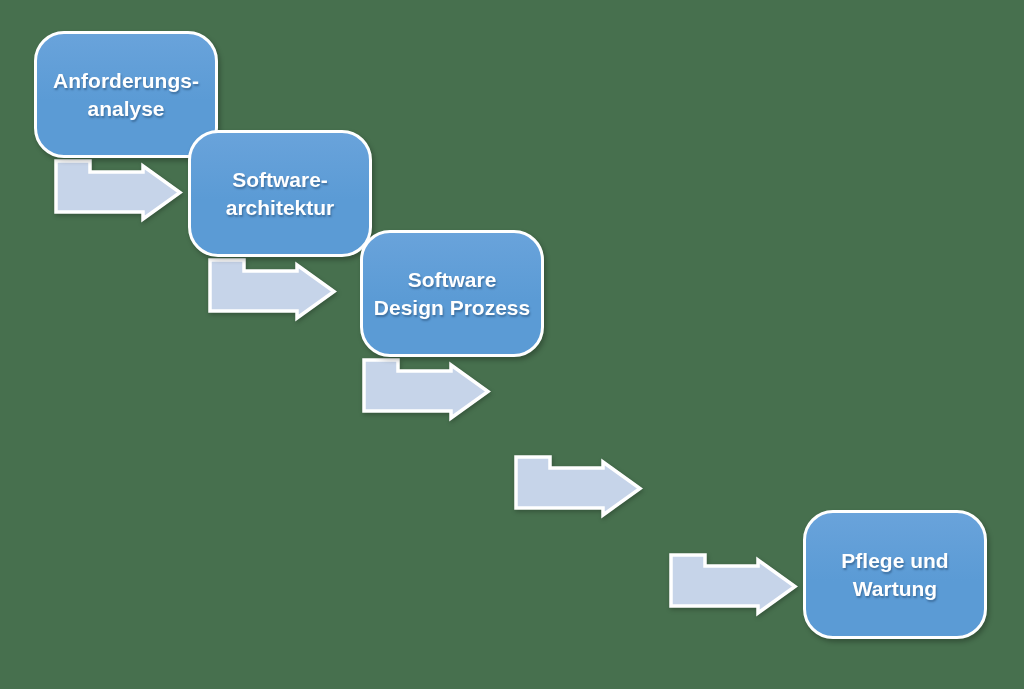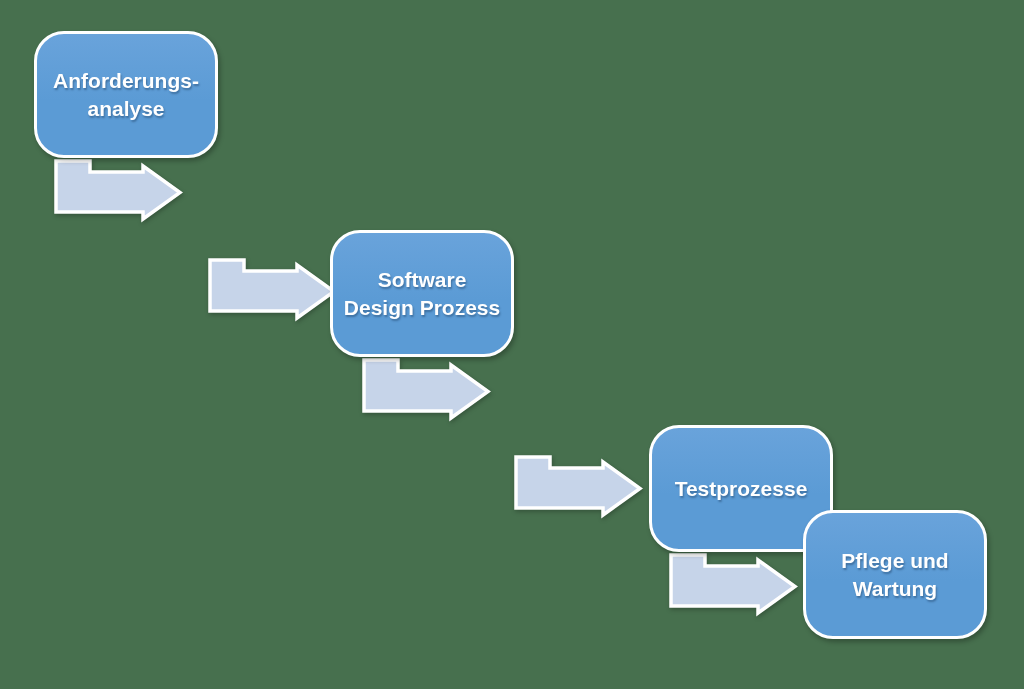--- a/index.html
+++ b/index.html
@@ -65,42 +65,43 @@
 
   <div class="step-box" style="left:34px; top:31px">
     <div class="step-label">Anforderungs-
 analyse</div>
   </div>
 
   <svg class="step-arrow" style="left:53px; top:158px" width="130" height="64" viewBox="-3 -3 130 64">
     <polygon points="0,0 34,0 34,11 87,11 87,5 124,31.5 87,58 87,51 0,51"></polygon>
   </svg>
 
+  <div class="step-box" style="left:188px; top:130px">
+    <div class="step-label">Software-
+architektur</div>
+  </div>
 
   <svg class="step-arrow" style="left:207px; top:257px" width="130" height="64" viewBox="-3 -3 130 64">
     <polygon points="0,0 34,0 34,11 87,11 87,5 124,31.5 87,58 87,51 0,51"></polygon>
   </svg>
 
-  <div class="step-box" style="left:330px; top:230px">
+  <div class="step-box" style="left:360px; top:230px">
     <div class="step-label">Software
 Design Prozess</div>
   </div>
 
   <svg class="step-arrow" style="left:361px; top:357px" width="130" height="64" viewBox="-3 -3 130 64">
     <polygon points="0,0 34,0 34,11 87,11 87,5 124,31.5 87,58 87,51 0,51"></polygon>
   </svg>
 
 
   <svg class="step-arrow" style="left:513px; top:454px" width="130" height="64" viewBox="-3 -3 130 64">
     <polygon points="0,0 34,0 34,11 87,11 87,5 124,31.5 87,58 87,51 0,51"></polygon>
   </svg>
 
-  <div class="step-box" style="left:649px; top:425px">
-    <div class="step-label">Testprozesse</div>
-  </div>
 
   <svg class="step-arrow" style="left:668px; top:552px" width="130" height="64" viewBox="-3 -3 130 64">
     <polygon points="0,0 34,0 34,11 87,11 87,5 124,31.5 87,58 87,51 0,51"></polygon>
   </svg>
 
   <div class="step-box" style="left:803px; top:510px; height:129px">
     <div class="step-label">Pflege und
 Wartung</div>
   </div>
 

